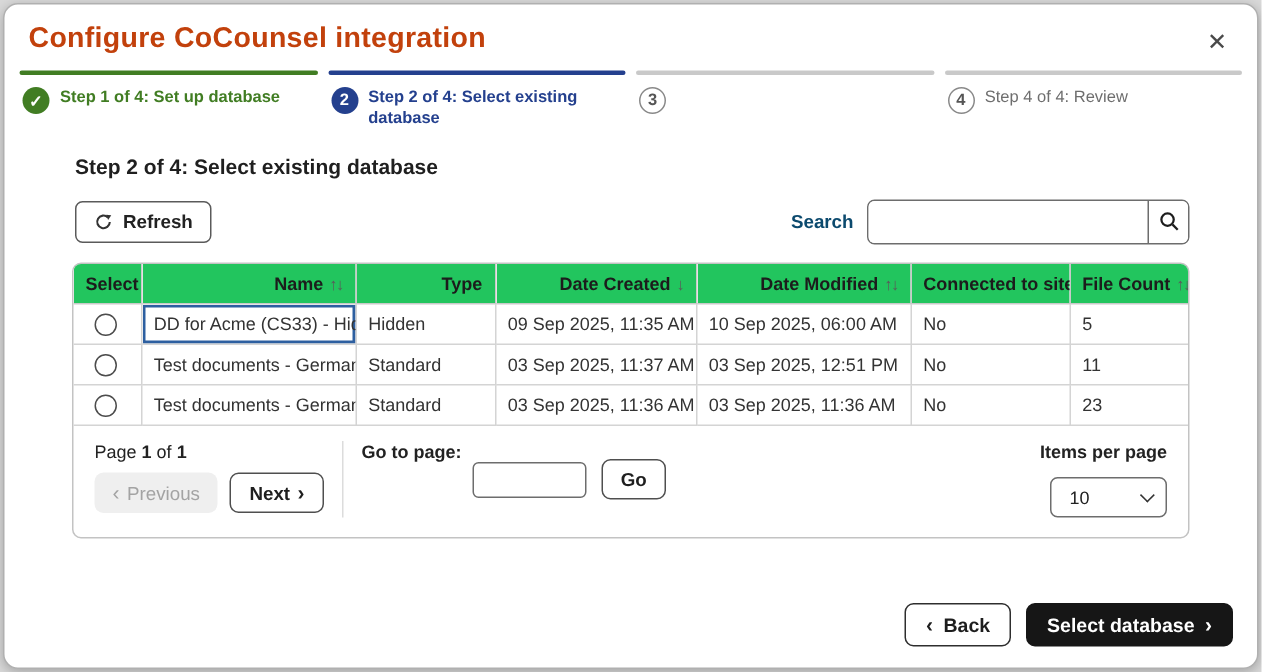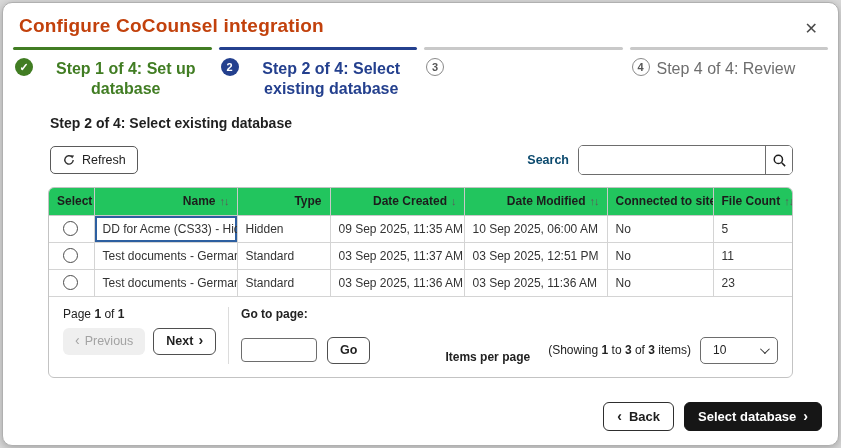--- a/index.html
+++ b/index.html
@@ -28,36 +28,36 @@
   
   .stepper { display: flex; gap: 7px; margin: 10px 10px 0 10px; }
   .step { flex: 1; padding-top: 0; }
   .step .bar { height: 3px; border-radius: 2px; background: #c9c9c9; }
   .step .row { display: flex; align-items: flex-start; gap: 7px; margin-top: 7px; padding-left: 2px; }
   .step .circle {
     width: 18px; height: 18px; border-radius: 50%; flex: 0 0 18px;
     display: flex; align-items: center; justify-content: center;
     font-size: 11px; font-weight: bold; margin-top: 1px;
   }
-  .step .label { font-size: 16px; font-weight: bold; line-height: 1.25; padding-top: 2px; text-align: center; }
+  .step .label { font-size: 11px; font-weight: bold; line-height: 1.25; padding-top: 2px; }
   .step.complete .bar { background: #417d23; }
   .step.complete .circle { background: #417d23; color: #fff; font-size: 11px; }
   .step.complete .label { color: #417d23; }
   .step.active .bar { background: #24408e; }
   .step.active .circle { background: #24408e; color: #fff; }
   .step.active .label { color: #24408e; }
   .step.upcoming .circle { background: #fff; border: 1.5px solid #8a8a8a; color: #555; }
   .step.upcoming .label { color: #6e6e6e; font-weight: normal; }
   
   .section-heading { margin: 16px 45px 0 47px; font-size: 14px; font-weight: bold; color: #1f1f1f; }
   .toolbar { display: flex; align-items: center; margin: 14px 45px 0 47px; height: 30px; }
   .refresh-btn {
     display: inline-flex; align-items: center; gap: 6px;
     border: 1px solid #5a5a5a; border-radius: 5px; background: #fff;
-    height: 28px; padding: 0 11px; font-size: 12.5px; font-weight: normal; color: #222;
+    height: 28px; padding: 0 11px; font-size: 12.5px; font-weight: bold; color: #222;
     cursor: pointer; font-family: inherit; justify-content: space-between;
   }
   .search-wrap { margin-left: auto; display: flex; align-items: center; gap: 9px; }
   .search-label { font-size: 12.5px; font-weight: bold; color: #0c4a6e; }
   .search-group {
     display: flex; align-items: stretch; border: 1px solid #6d6d6d;
     border-radius: 5px; overflow: hidden; height: 30px; background: #fff;
   }
   .search-input { border: none; outline: none; width: 186px; padding: 0 8px; font-size: 12.5px; font-family: inherit; }
   .search-btn {
@@ -97,27 +97,27 @@
   .btn-prev {
     background: #efefef; border: none; border-radius: 6px; height: 27px; padding: 0 12px;
     color: #a3a3a3; font-size: 12.5px; font-family: inherit; display: inline-flex; align-items: center; gap: 5px;
   }
   .btn-next, .btn-go {
     background: #fff; border: 1px solid #4f4f4f; border-radius: 6px; height: 27px; padding: 0 12px;
     color: #1f1f1f; font-size: 12.5px; font-weight: bold; font-family: inherit; cursor: pointer;
     display: inline-flex; align-items: center; gap: 5px;
   }
   .vdivider { width: 1px; background: #dcdcdc; align-self: stretch; margin: 0 12px 0 12px; }
-  .goto-col { display: flex; flex-direction: column; gap: 16px; }
+  .goto-col { display: flex; flex-direction: row; gap: 7px; }
   .goto-row { display: flex; align-items: center; gap: 10px; }
   .goto-input {
     width: 76px; height: 24px; border: 1px solid #6d6d6d; border-radius: 4px;
     padding: 0 6px; font-size: 12px; font-family: inherit;
   }
-  .pg-right { margin-left: auto; display: flex; flex-direction: row; align-items: flex-end; gap: 18px; }
+  .pg-right { margin-left: auto; display: flex; flex-direction: column; align-items: flex-end; gap: 10px; }
   .pg-right-row { display: flex; align-items: center; gap: 9px; }
   .items-select {
     width: 78px; height: 27px; border: 1px solid #6d6d6d; border-radius: 5px; background: #fff;
     display: inline-flex; align-items: center; justify-content: space-between;
     padding: 0 10px 0 12px; cursor: pointer; font-size: 12px; color: #222;
   }
   .chev-down {
     width: 7px; height: 7px; border-right: 1.6px solid #333; border-bottom: 1.6px solid #333;
     transform: rotate(45deg) translateY(-2px);
   }
@@ -286,29 +286,20 @@
         <div class="pg-info pg-bold">Go to page:</div>
         <div class="goto-row">
           <input class="goto-input" type="text" value="" style="">
           <button class="btn-go">Go</button>
         </div>
       </div>
 
       <div class="pg-right">
         <div class="pg-info pg-bold">Items per page</div>
         <div class="pg-right-row">
-          <span class="pg-info">
-            <span>(Showing</span>
-            <span class="pg-bold">1</span>
-            <span>to</span>
-            <span class="pg-bold">3</span>
-            <span>of</span>
-            <span class="pg-bold">3</span>
-            <span>items)</span>
-          </span>
           <span class="items-select">
             <span>10</span>
             <span class="chev-down"></span>
           </span>
         </div>
       </div>
     </div>
   </div>
 
   <div class="footer">

